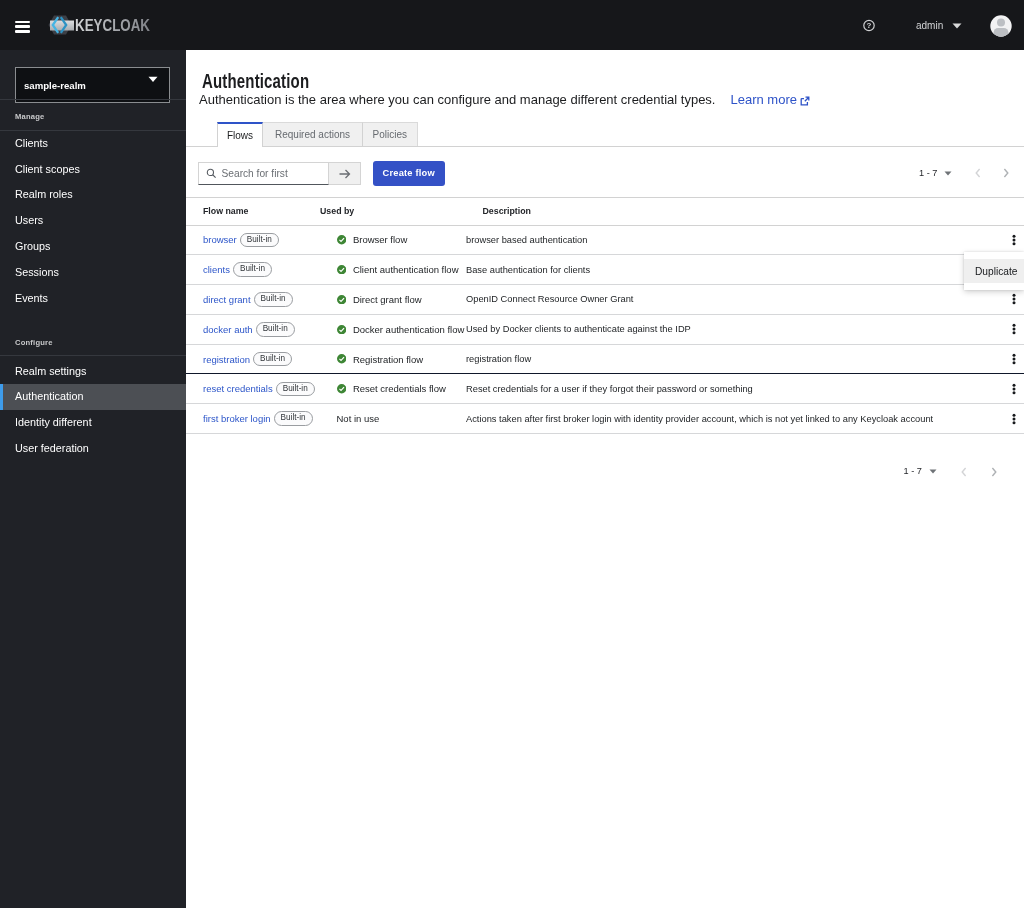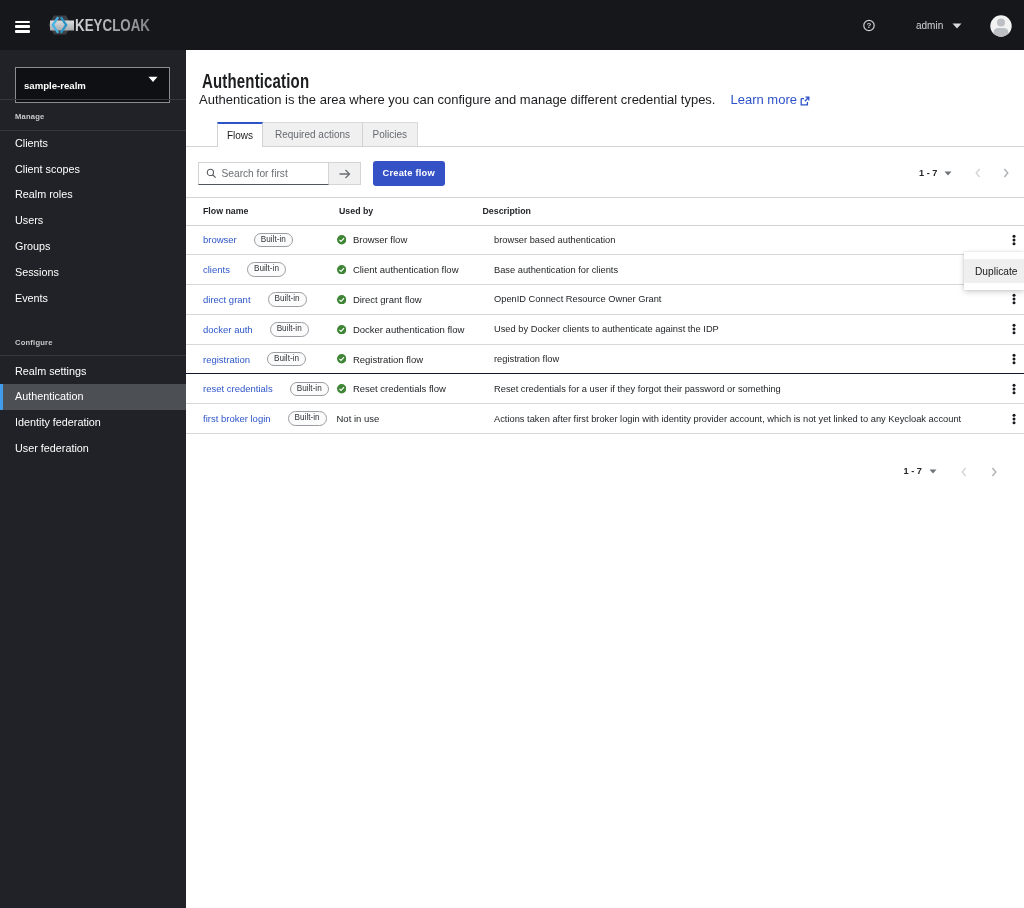--- a/index.html
+++ b/index.html
@@ -24,31 +24,31 @@
 .tabline{position:absolute;left:186px;right:0;top:145.5px;height:1px;background:#d2d2d2}
 .tab{position:absolute;top:122px;height:24px;font-size:10px;display:flex;align-items:center;justify-content:center}
 .tabon{left:217px;width:46px;background:#fff;border-top:2.6px solid #2e53c8;border-left:1px solid #d2d2d2;border-right:1px solid #d2d2d2;height:25px;color:#1c1d1f;z-index:2}
 .taboff{background:#f0f0f0;border-top:1px solid #dadada;color:#666a6f;height:23.5px}
 
 #search{position:absolute;left:197.5px;top:162px;width:131.5px;height:23px;background:#fff;border:1px solid #d4d4d4;border-bottom:1.4px solid #51565c;display:flex;align-items:center}
 #search span{font-size:10.2px;color:#6a6e73;margin-left:5px}
 #searchbtn{position:absolute;left:329px;top:162px;width:32px;height:23px;background:#f0f0f0;border:1px solid #d4d4d4;border-left:none;display:flex;align-items:center;justify-content:center}
 #createbtn{position:absolute;left:373px;top:160.5px;width:71.5px;height:25px;background:#3451c6;border-radius:3px;color:#fff;font-size:9.3px;font-weight:700;display:flex;align-items:center;justify-content:center;letter-spacing:.2px}
 
-.pgnum{position:absolute;font-size:9.2px;font-weight:700;color:#24262a;white-space:nowrap}
+.pgnum{position:absolute;font-size:9.2px;font-weight:400;color:#24262a;white-space:nowrap}
 
 .tline{position:absolute;left:186px;right:0;height:1px;background:#d2d2d2}
 .th{position:absolute;font-size:8.8px;font-weight:700;color:#24262a;top:206px}
 .row{position:absolute;left:186px;right:0;height:29.8px}
 .row .cell{position:absolute;top:0;height:100%;display:flex;align-items:center}
 .flowlink{color:#2d56c9;font-size:9.5px;text-decoration:none}
-.pill{margin-left:17px;border:1px solid #9a9da1;border-radius:8px;background:#fbfbfc;font-size:8.2px;color:#313539;padding:2px 6px 2.6px;line-height:1;white-space:nowrap}
+.pill{margin-left:3px;border:1px solid #9a9da1;border-radius:8px;background:#fbfbfc;font-size:8.2px;color:#313539;padding:2px 6px 2.6px;line-height:1;white-space:nowrap}
 .used{left:150.5px}
 .used span{margin-left:7px;font-size:9.5px;color:#1c1f22}
-.dcell{left:308px;font-size:9.3px;color:#1c1f22;white-space:nowrap}
+.dcell{left:280px;font-size:9.3px;color:#1c1f22;white-space:nowrap}
 .kebab{left:824.5px;width:6px}
 
 #pop{position:absolute;left:963.5px;top:252px;width:60.5px;height:38px;background:#fff;box-shadow:0 2px 6px rgba(0,0,0,.18),0 0 2px rgba(0,0,0,.12);z-index:5}
 #pop .item{position:absolute;left:0;right:0;top:7px;height:24px;background:#efefef;display:flex;align-items:center}
 #pop .item span{margin-left:11.5px;font-size:10.2px;color:#17191c}
 </style>
 </head>
 <body>
 <div id="mast">
   <div id="burger" style="position:absolute;left:15px;top:20.5px">
@@ -112,21 +112,21 @@
     <li>Users</li>
     <li>Groups</li>
     <li>Sessions</li>
     <li>Events</li>
   </ul>
   <div class="navlab" style="top:288px">Configure</div>
   <div class="navdiv" style="top:305px"></div>
   <ul class="nav" style="top:308.5px">
     <li>Realm settings</li>
     <li class="cur">Authentication</li>
-    <li>Identity federation</li>
+    <li>Identity different</li>
     <li>User federation</li>
   </ul>
 </div>
 
 <div class="h1">Authentication</div>
 <div class="desc">Authentication is the area where you can configure and manage different credential types.<a href="#">Learn more</a><svg style="margin-left:3px;vertical-align:-1.5px" width="10" height="10" viewBox="0 0 10 10">
       <path d="M1.2 2.6 H4 M1.2 2.6 V8.8 H7.4 V6" fill="none" stroke="#2e53c8" stroke-width="1.3"></path>
       <path d="M5.5 1.2 H8.8 V4.5 M8.8 1.2 L4.8 5.2" fill="none" stroke="#2e53c8" stroke-width="1.3"></path>
     </svg></div>
 
@@ -155,21 +155,21 @@
   </svg>
 <svg class="abs" style="left:974px;top:168px" width="8" height="10" viewBox="0 0 8 10">
     <polyline points="5.6,1 2.2,5 5.6,9" fill="none" stroke="#d3d4d6" stroke-width="1.4"></polyline>
   </svg>
 <svg class="abs" style="left:1002px;top:168px" width="8" height="10" viewBox="0 0 8 10">
     <polyline points="2.4,1 5.8,5 2.4,9" fill="none" stroke="#aeb1b4" stroke-width="1.4"></polyline>
   </svg>
 
 <div class="tline" style="top:197px"></div>
 <div class="th" style="left:203px">Flow name</div>
-<div class="th" style="left:339px">Used by</div>
+<div class="th" style="left:320px">Used by</div>
 <div class="th" style="left:482.5px">Description</div>
 <div class="tline" style="top:224.5px"></div>
 
 <div class="row" style="top:225.5px;border-bottom:1px solid #d6d7d9">
   <div class="cell" style="left:17px">
       <a class="flowlink" href="#">browser</a>
       <span class="pill">Built-in</span>
     </div>
   <div class="cell used">
       <svg width="9.4" height="9.4" viewBox="0 0 10 10">

